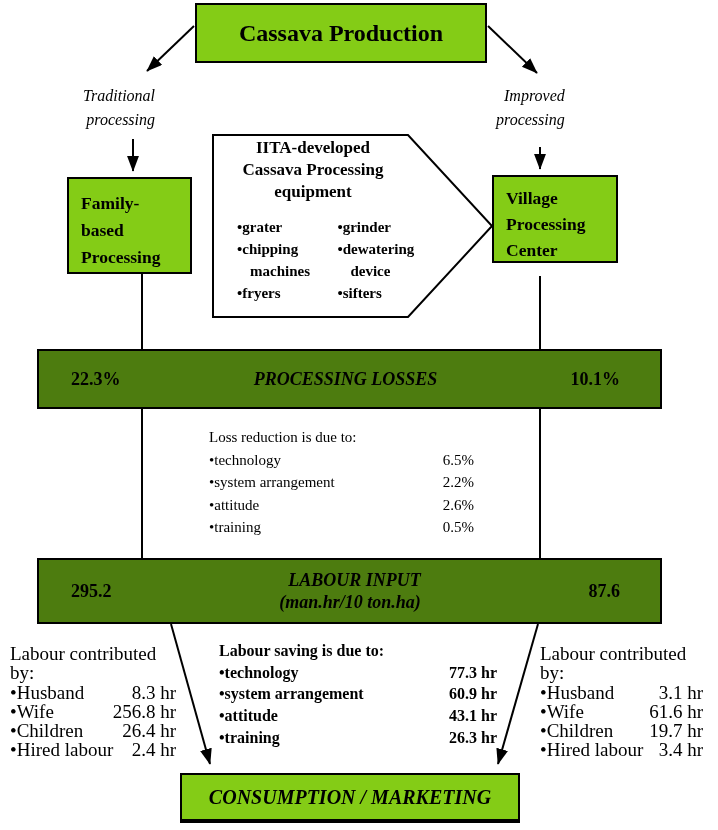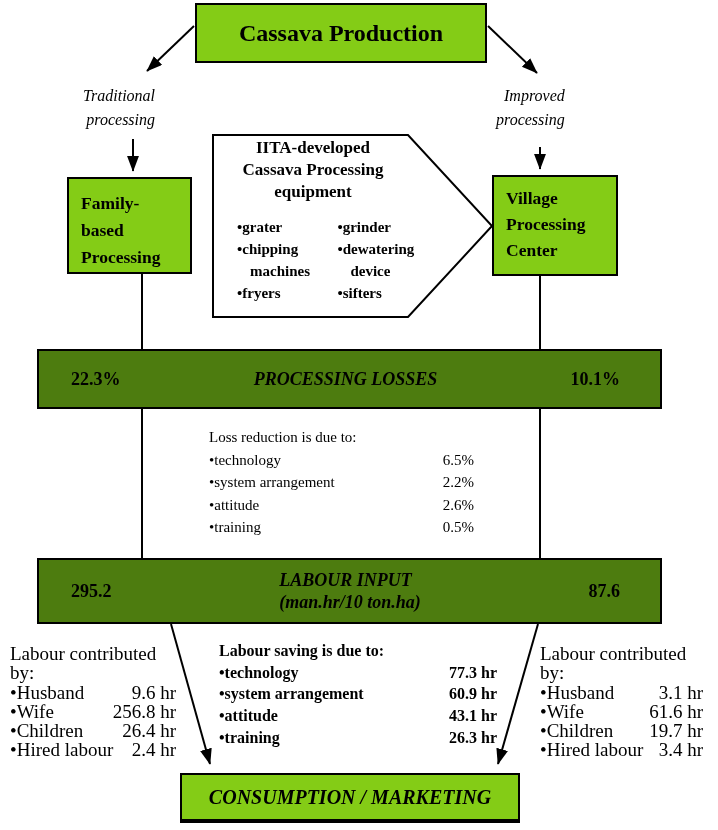--- a/index.html
+++ b/index.html
@@ -22,21 +22,21 @@
     position:absolute; font-size:16px; font-style:italic; font-weight:normal;
     line-height:24px; white-space:nowrap;text-align:right;
   }
   .lbl-trad { left:83px; top:84px; }
   .lbl-impr { left:496px; top:84px; }
   .family-box {
     left:67px; top:177px; width:125px; height:97px;
     padding:11px 0 0 12px; font-size:17.5px; font-weight:bold; line-height:27px;
   }
   .vpc-box {
-    left:492px; top:175px; width:126px; height:101px;
+    left:492px; top:175px; width:126px; height:88px;
     padding:8px 0 0 12px; font-size:17.5px; font-weight:bold; line-height:26px;
   }
   .equip-title {
     position:absolute; left:216px; top:137px; width:194px;
     text-align:center; font-size:17px; font-weight:bold; line-height:22px;
   }
   .equip-items {
     position:absolute; left:237px; top:216px; width:190px;
     display:flex; gap:2px; font-size:15px; font-weight:bold; line-height:22px;
   }
@@ -48,21 +48,21 @@
   .bar {
     position:absolute; left:37px; width:625px; background:#4d7c0f;
     border:2px solid #000; box-sizing:border-box;
     display:flex; align-items:center; justify-content:space-between;
     padding:0 40px 0 32px;
   }
   .losses-bar { top:349px; height:60px; }
   .labour-bar { top:558px; height:66px; }
   .bar .val { font-size:18px; font-weight:bold; }
   .bar .bar-title {
-    font-size:18px; font-weight:bold; font-style:italic; text-align:left;
+    font-size:18px; font-weight:bold; font-style:italic; text-align:right;
     line-height:22px;
   }
   .kv-block { position:absolute; }
   .kv-title { }
   .kv { display:flex; justify-content:space-between; }
   .kv .lbl { padding-left:13px; text-indent:-13px; }
   .kv .lbl::before { content:"\2022 "; }
   .kv .v { white-space:nowrap; }
   .loss-red { left:209px; top:426px; width:265px; font-size:15px; line-height:22.6px; }
   .saving   { left:219px; top:640px; width:278px; font-size:16px; font-weight:bold; line-height:21.7px; }
@@ -178,21 +178,21 @@
       <div>LABOUR INPUT</div>
       <div>(man.hr/10 ton.ha)</div>
     </span>
     <span class="val">87.6</span>
   </div>
 
   <div class="kv-block side-list lab-left">
     <div class="kv-title">Labour contributed by:</div>
     <div class="kv">
       <span class="lbl">Husband</span>
-      <span class="v">9.6 hr</span>
+      <span class="v">8.3 hr</span>
     </div>
     <div class="kv">
       <span class="lbl">Wife</span>
       <span class="v">256.8 hr</span>
     </div>
     <div class="kv">
       <span class="lbl">Children</span>
       <span class="v">26.4 hr</span>
     </div>
     <div class="kv">

